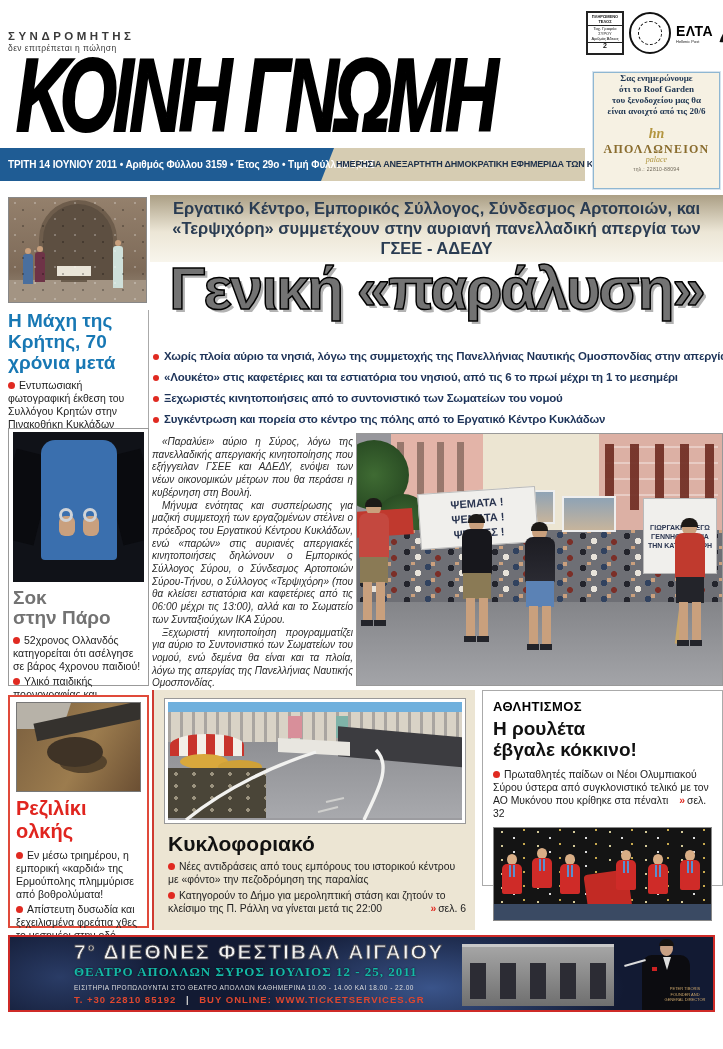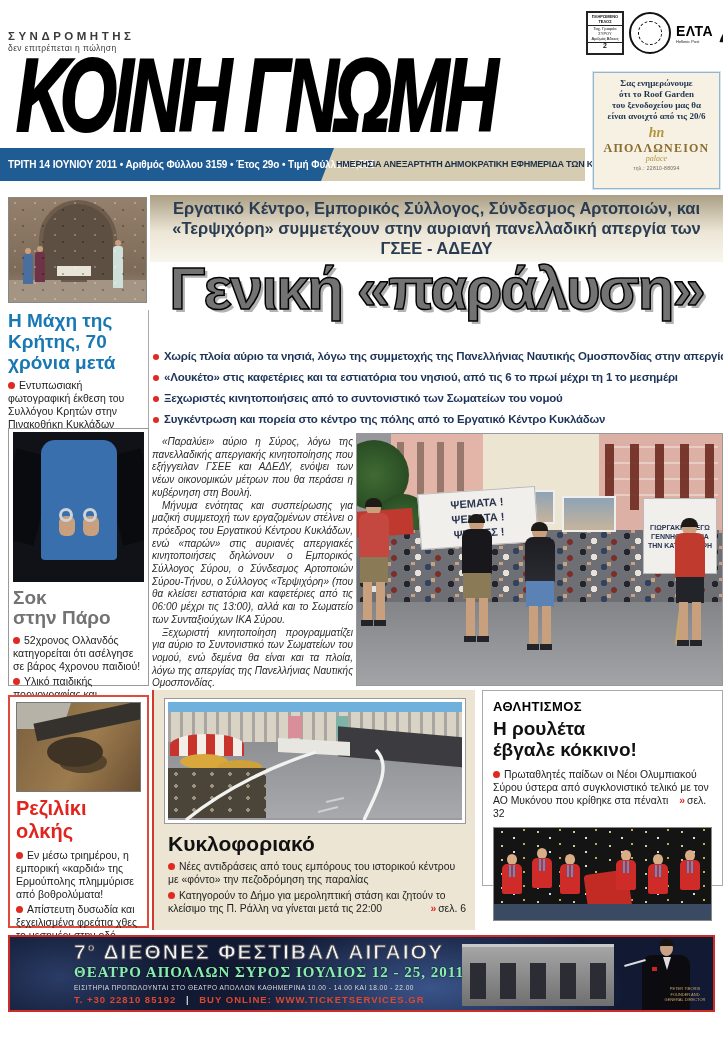--- a/index.html
+++ b/index.html
@@ -22,23 +22,23 @@
   .elta-name { font-size:14px; font-weight:bold; color:#000; letter-spacing:0.5px; }
   .elta-sub { font-size:4px; color:#222; }
 
   .masthead { position:absolute; left:16px; top:44px; font-size:92px; line-height:1; font-weight:bold; font-style:italic; color:#000; letter-spacing:-5px; white-space:nowrap; transform:scale(0.80,1.12); transform-origin:left top; -webkit-text-stroke:2px #000; }
 
   .datebar { position:absolute; left:0; top:148px; width:585px; height:33px; background:#d6ccb2; }
   .datebar-blue { position:absolute; left:0; top:0; width:334px; height:33px; background:#1f5c94; clip-path:polygon(0 0,100% 0,calc(100% - 13px) 100%,0 100%); }
   .dateline { position:absolute; left:8px; top:0; width:315px; line-height:33px; font-size:10px; font-weight:bold; color:#fff; letter-spacing:-0.1px; white-space:nowrap; }
   .tagline { position:absolute; left:336px; top:0; width:246px; line-height:33px; text-align:center; font-size:9px; font-weight:bold; color:#1c2f4a; letter-spacing:-0.2px; white-space:nowrap; }
 
-  .hotel-ad { position:absolute; left:593px; top:72px; width:127px; height:117px; background:#f6f1e3; border:1px solid #8fb7d2; outline:1px solid #d8e4ee; text-align:center; padding-top:5px; }
+  .hotel-ad { position:absolute; left:593px; top:72px; width:127px; height:117px; background:#f6f1e3; border:1px solid #8fb7d2; outline:1px solid #d8e4ee; text-align:center; }
   .hotel-msg { font-family:"Liberation Serif", serif; font-size:9px; line-height:11px; font-weight:bold; color:#1d3450; white-space:pre-line; }
-  .hotel-logo { height:17px; margin-top:2px; font-family:"Liberation Serif", serif; font-style:italic; font-weight:bold; font-size:14px; color:#b3953f; line-height:17px; }
+  .hotel-logo { height:17px; margin-top:8px; font-family:"Liberation Serif", serif; font-style:italic; font-weight:bold; font-size:14px; color:#b3953f; line-height:17px; }
   .hotel-brand { font-family:"Liberation Serif", serif; font-size:12px; font-weight:bold; letter-spacing:1.2px; color:#8a6d2f; }
   .hotel-script { font-family:"Liberation Serif", serif; font-style:italic; font-size:8px; color:#b0953f; margin-top:-2px; }
   .hotel-contact { font-size:5px; color:#6b6456; margin-top:2px; letter-spacing:0.3px; }
 
   
   .art1 { position:absolute; left:8px; top:197px; width:141px; }
   .art1-photo { width:139px; height:106px; border:1px solid #888; position:relative; overflow:hidden; background:linear-gradient(#94806c,#7d6a58 70%,#9a8d7c); }
   .a1-arch { position:absolute; left:34px; top:6px; width:70px; height:92px; background:#5d4f41; border-radius:35px 35px 0 0; box-shadow:0 0 0 4px #6e5d4c; }
   .a1-floor { position:absolute; left:0; bottom:0; width:100%; height:22px; background:#a39483; }
   .a1-table { position:absolute; left:48px; top:68px; width:34px; height:10px; background:#e9e4d8; box-shadow:0 10px 0 -4px #6a5c4c; }
@@ -153,21 +153,21 @@
   .sp-fig .lanyard { position:absolute; left:9px; top:11px; width:6px; height:12px; border-left:2px solid #5a8fd0; border-right:2px solid #5a8fd0; }
   .sp-jeans { position:absolute; bottom:0; width:100%; height:16px; background:#3a4a63; }
   .sp-flag { position:absolute; left:92px; bottom:8px; width:44px; height:40px; background:#c22a24; transform:rotate(-8deg); border-radius:4px; }
 
   
   .banner { position:absolute; left:8px; top:935px; width:707px; height:77px; background:#121a33; border:2px solid #cf2b28; overflow:hidden; }
   .bn-glow1 { position:absolute; left:30%; top:-40%; width:420px; height:160px; background:radial-gradient(ellipse at center,#3a548a 0%,transparent 65%); }
   .bn-glow2 { position:absolute; left:-60px; top:-20px; width:220px; height:120px; background:radial-gradient(ellipse at center,#2a3c66 0%,transparent 70%); }
   .bn-l1 { position:absolute; left:64px; top:3px; font-size:21px; font-weight:bold; color:#f2f2f2; letter-spacing:2px; -webkit-text-stroke:0.8px #44444c; white-space:nowrap; }
   .bn-l1 sup { font-size:11px; }
-  .bn-l2 { position:absolute; left:64px; top:27px; font-family:"Liberation Serif", serif; font-size:15px; font-weight:bold; color:#86efac; letter-spacing:1px; text-shadow:0 0 2px rgba(0,0,0,.8); white-space:nowrap; }
+  .bn-l2 { position:absolute; left:64px; top:27px; font-family:"Liberation Serif", serif; font-size:13px; font-weight:bold; color:#14b8a6; letter-spacing:1px; text-shadow:0 0 2px rgba(0,0,0,.8); white-space:nowrap; }
   .bn-l3 { position:absolute; left:64px; top:47px; font-size:6.5px; color:#dcdcdc; letter-spacing:0.5px; white-space:nowrap; }
   .bn-l4 { position:absolute; left:64px; top:57px; font-size:9.5px; font-weight:bold; letter-spacing:1px; color:#e0472e; white-space:nowrap; }
   .bn-l4 .sep { color:#cfcfcf; margin:0 6px; }
   .bn-bld { position:absolute; left:452px; top:7px; width:152px; height:62px; background:linear-gradient(#a5a5a5,#6f6f6f); border-top:3px solid #c9c9c9; }
   .bn-bld .arches { position:absolute; left:8px; top:16px; right:8px; height:36px; background-image:repeating-linear-gradient(90deg, #2c2c34 0 16px, transparent 16px 30px); }
   .bn-cond { position:absolute; left:612px; top:3px; width:88px; height:71px; }
   .cn-suit { position:absolute; left:20px; top:15px; width:48px; height:56px; background:#0c0c10; border-radius:10px 10px 0 0; }
   .cn-head { position:absolute; left:38px; top:1px; width:13px; height:15px; background:#c9a184; border-radius:50%; }
   .cn-hair { position:absolute; left:37px; top:-1px; width:15px; height:7px; background:#17130f; border-radius:7px 7px 0 0; }
   .cn-shirt { position:absolute; left:41px; top:17px; width:8px; height:13px; background:#ddd; clip-path:polygon(0 0,100% 0,50% 100%); }

